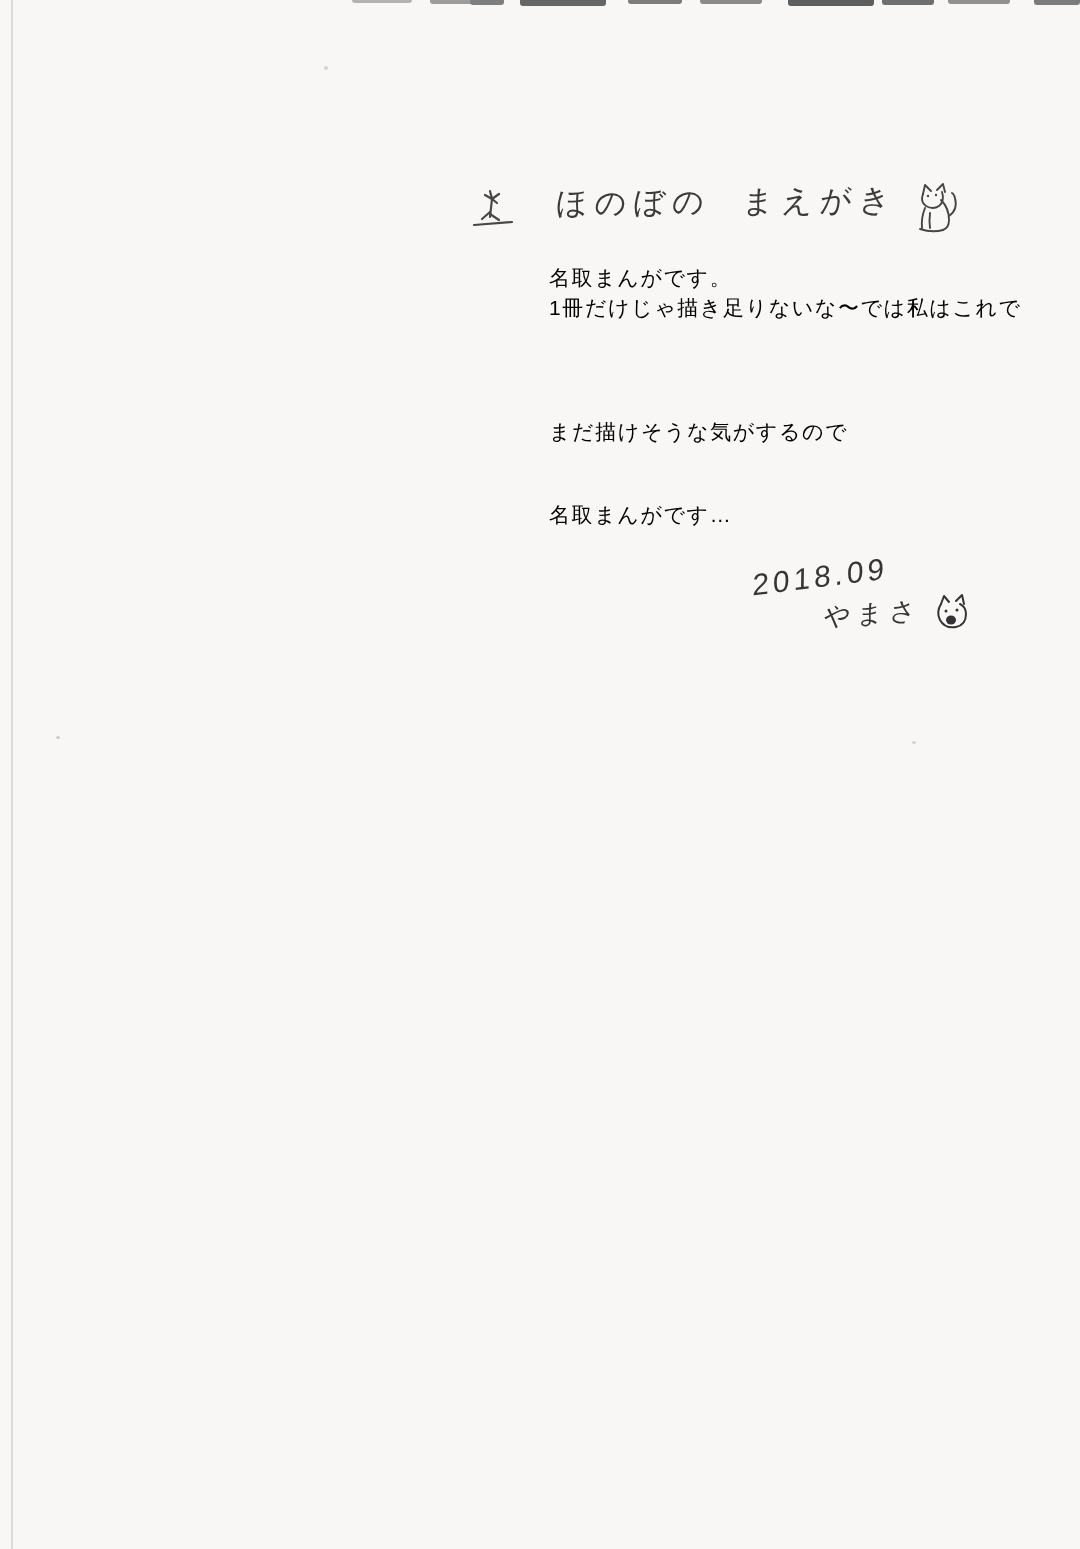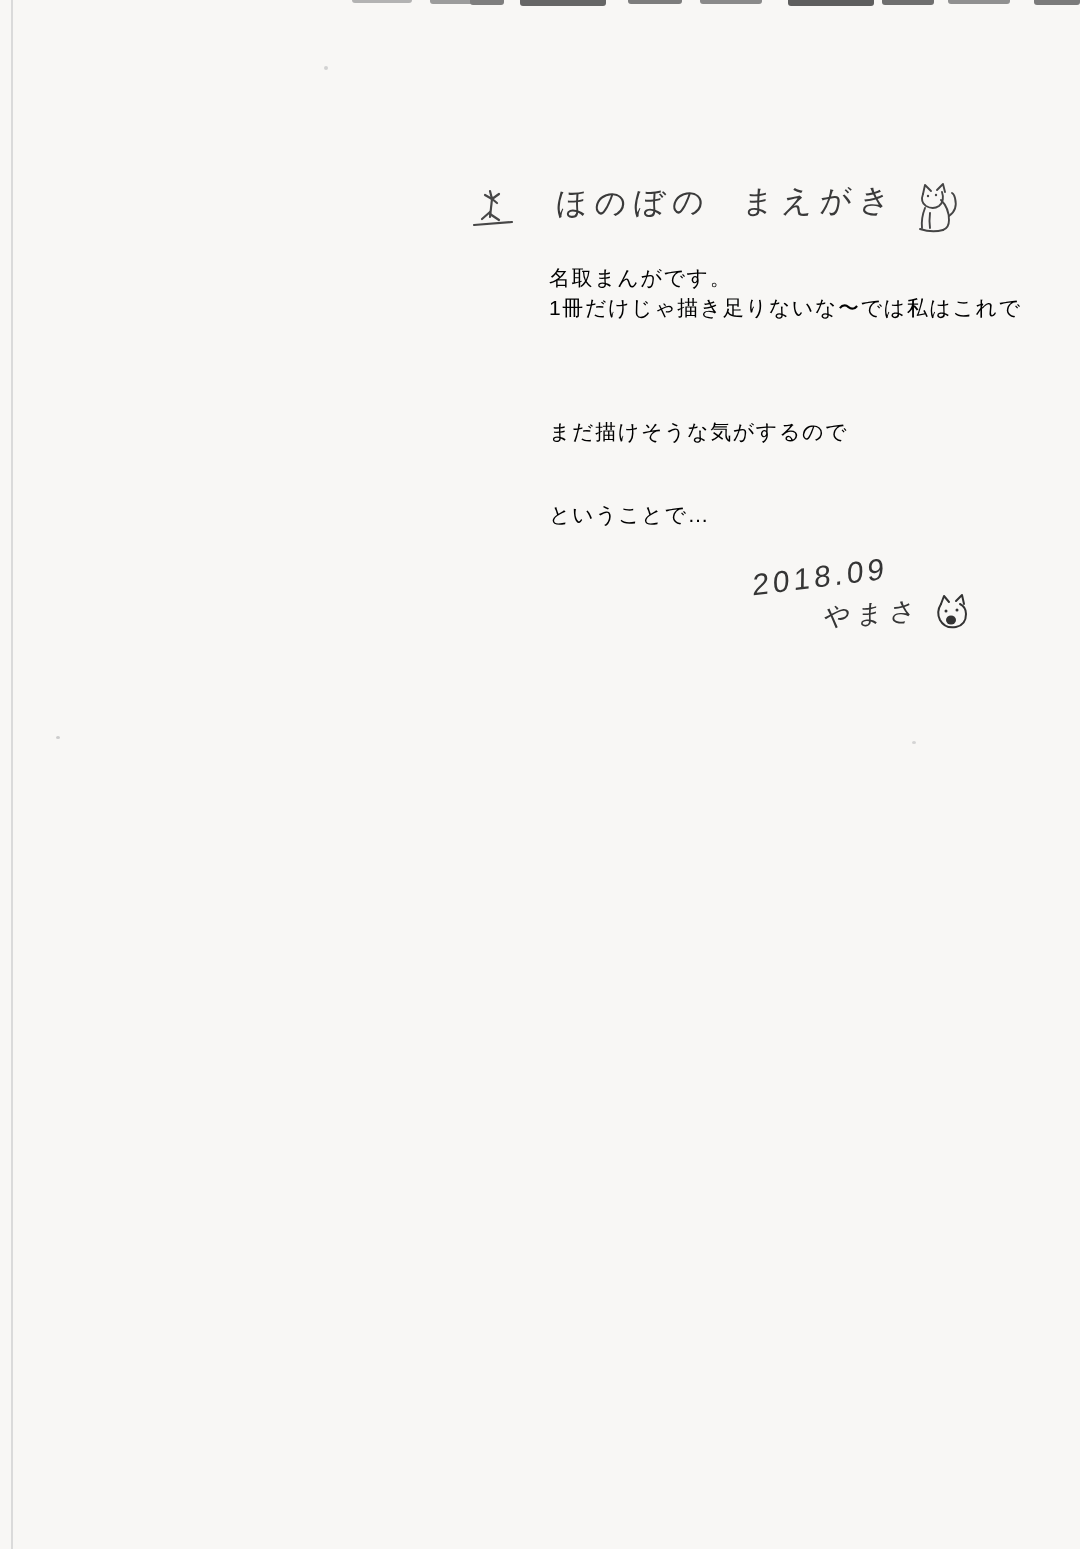--- a/index.html
+++ b/index.html
@@ -156,21 +156,21 @@
   <div class="para para-1">
     <div>名取まんがです。</div>
     <div>1冊だけじゃ描き足りないな〜では私はこれで</div>
   </div>
 
   <div class="para para-2">
     <div>まだ描けそうな気がするので</div>
   </div>
 
   <div class="para para-3">
-    <div>ということで…</div>
+    <div>名取まんがです…</div>
   </div>
 
   <div class="date-hand">2018.09</div>
 
   <div class="sig-row">
     <span class="sig-hand">やまさ</span>
     <svg width="40" height="42" viewBox="0 0 40 42">
       <g stroke="#333333" stroke-width="2" fill="none" stroke-linecap="round" stroke-linejoin="round">
 
         <path d="M9 12 l3 -8 l5 6"></path>

